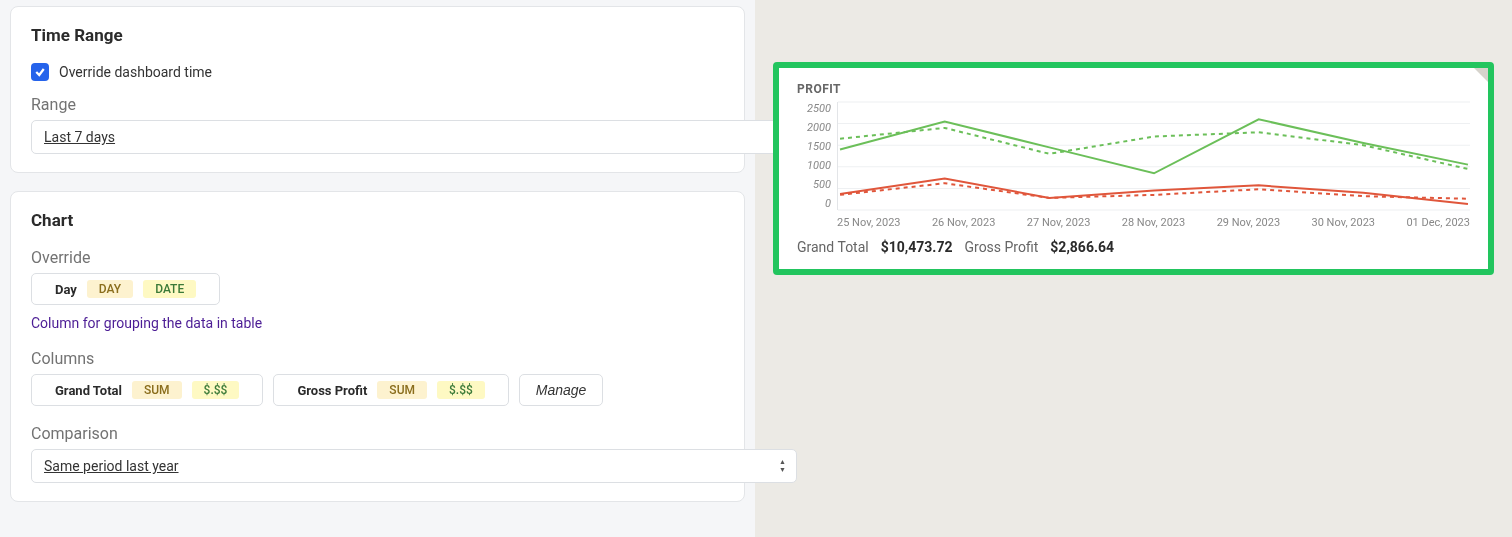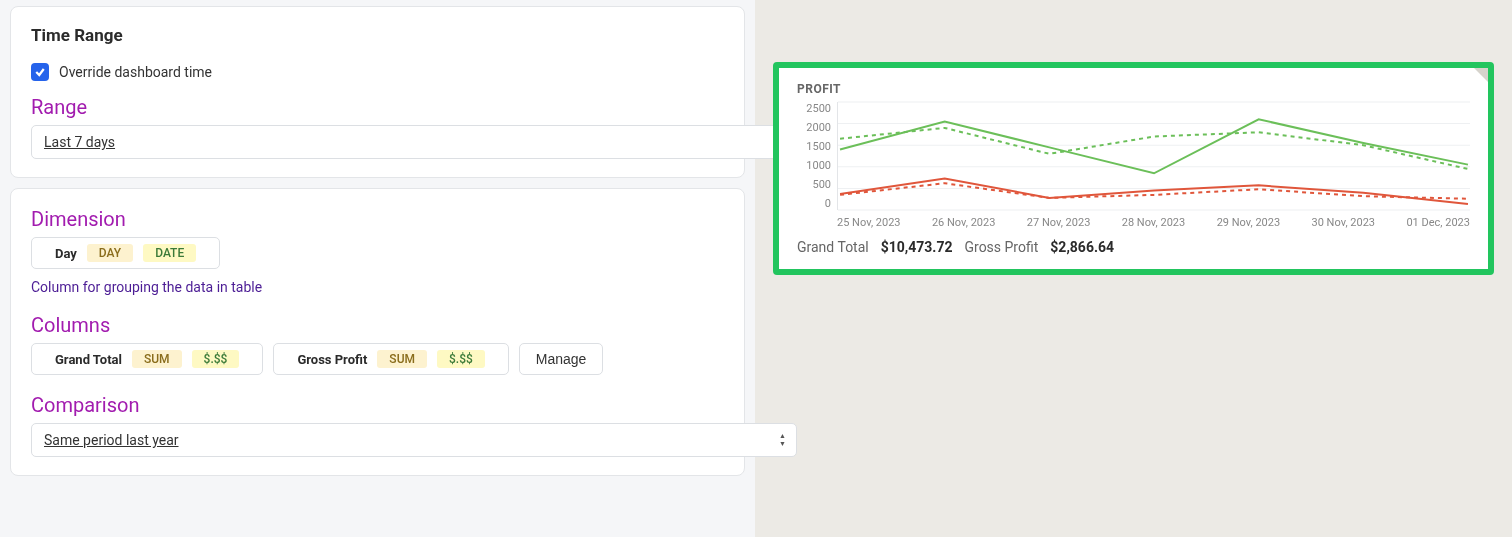--- a/index.html
+++ b/index.html
@@ -14,21 +14,21 @@
     display: flex;
     width: 1512px;
     height: 537px;
   }
   .left {
     width: 755px;
     padding: 0;
     background: #f5f6f8;
     display: flex;
     flex-direction: column;
-    gap: 4px;
+    gap: 12px;
   }
   .right {
     flex: 1;
     background: #eceae5;
     padding: 62px 18px 18px 18px;
   }
   .card {
     background: #fff;
     border: 1px solid #e3e5e8;
     border-radius: 8px;
@@ -52,22 +52,22 @@
     height: 18px;
     border-radius: 4px;
     background: #2563eb;
     display: flex;
     align-items: center;
     justify-content: center;
     cursor: pointer;
   }
   .checkbox svg { width: 12px; height: 12px; stroke: #fff; stroke-width: 3; fill: none; }
   .field-label {
-    font-size: 20px;
-    color: #a21caf;
+    font-size: 16px;
+    color: #737373;
     margin-bottom: 6px;
     display: block;
   }
   .select {
     position: relative;
     width: 766px;
     border: 1px solid #dcdfe3;
     border-radius: 5px;
     background: #fff;
     padding: 8px 35px 8px 12px;
@@ -120,20 +120,21 @@
   .tag.yellow { background: #fdf2cf; color: #8a6d1c; }
   .tag.green  { background: #fef9c3; color: #3b7a38; }
   .btn {
     border: 1px solid #dcdfe3;
     border-radius: 5px;
     background: #fff;
     padding: 7px 16px;
     font-size: 14px;
     color: #333;
     cursor: pointer;
+    font-style: italic;
   }
   .section-block { margin-bottom: 18px; }
 
   
   .chart-card {
     background: #ffffff;
     border: 6px solid #22c55e;
     border-radius: 4px;
     padding: 14px 18px 14px 18px;
     position: relative;
@@ -160,20 +161,21 @@
   }
   .y-axis {
     width: 40px;
     display: flex;
     flex-direction: column;
     justify-content: space-between;
     align-items: flex-end;
     padding-right: 6px;
     font-size: 11px;
     color: #888;
+    font-style: italic;
   }
   .plot {
     flex: 1;
     height: 108px;
     position: relative;
     border-left: 1px solid #e3e5e8;
   }
   .plot svg {
     position: absolute;
     top: 0;
@@ -220,23 +222,24 @@
       <div class="select">
         <span>Last 7 days</span>
         <div class="chev">
             <span>▲</span>
             <span>▼</span>
           </div>
       </div>
     </div>
 
     <div class="card">
+      <h3>Chart</h3>
 
       <div class="section-block">
-        <label class="field-label">Dimension</label>
+        <label class="field-label">Override</label>
         <div class="chip-row">
           <div class="chip">
             <span class="name">Day</span>
             <span class="tag yellow">DAY</span>
             <span class="tag green">DATE</span>
           </div>
         </div>
         <div class="help">Column for grouping the data in table</div>
       </div>
 

